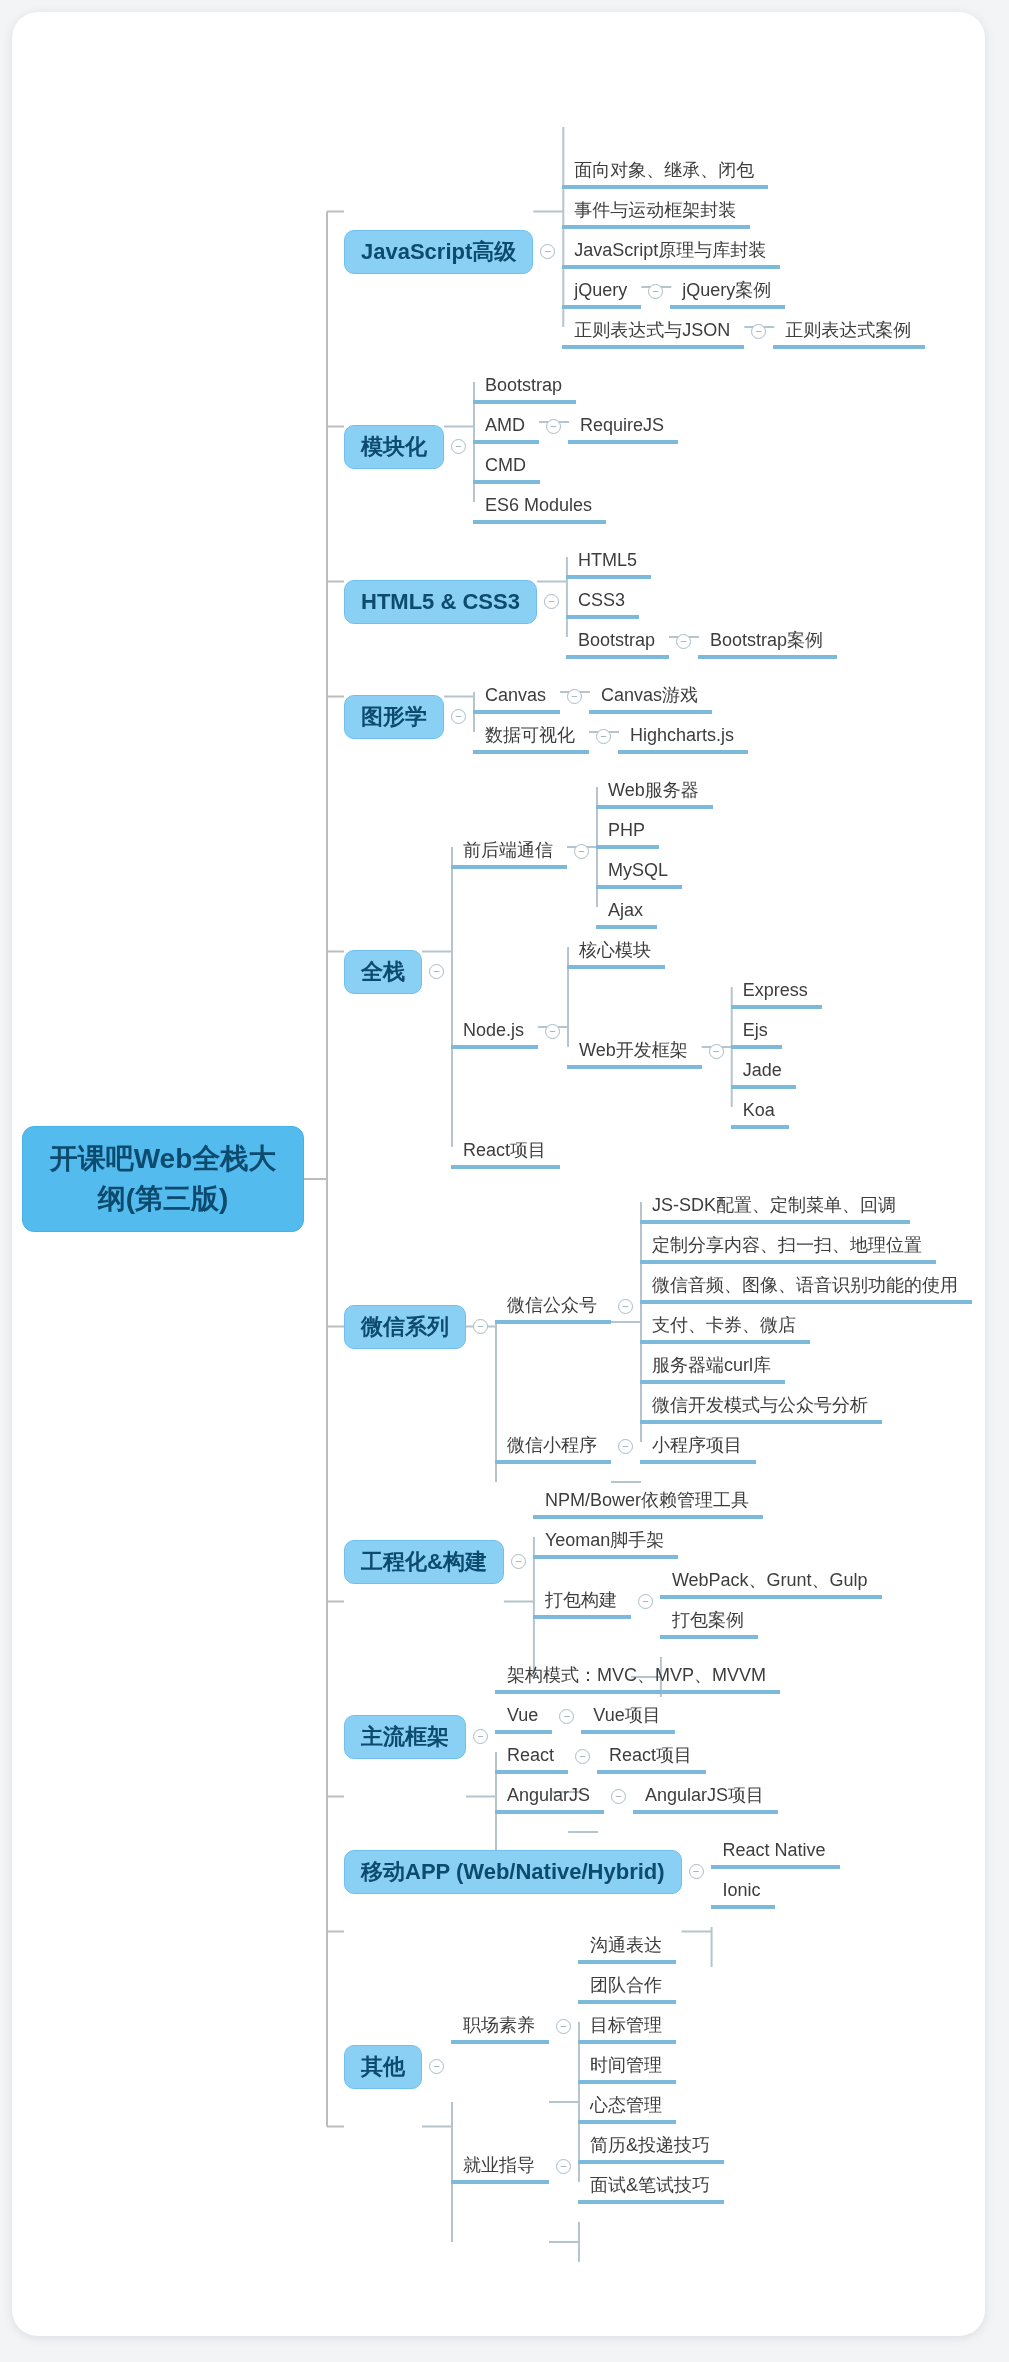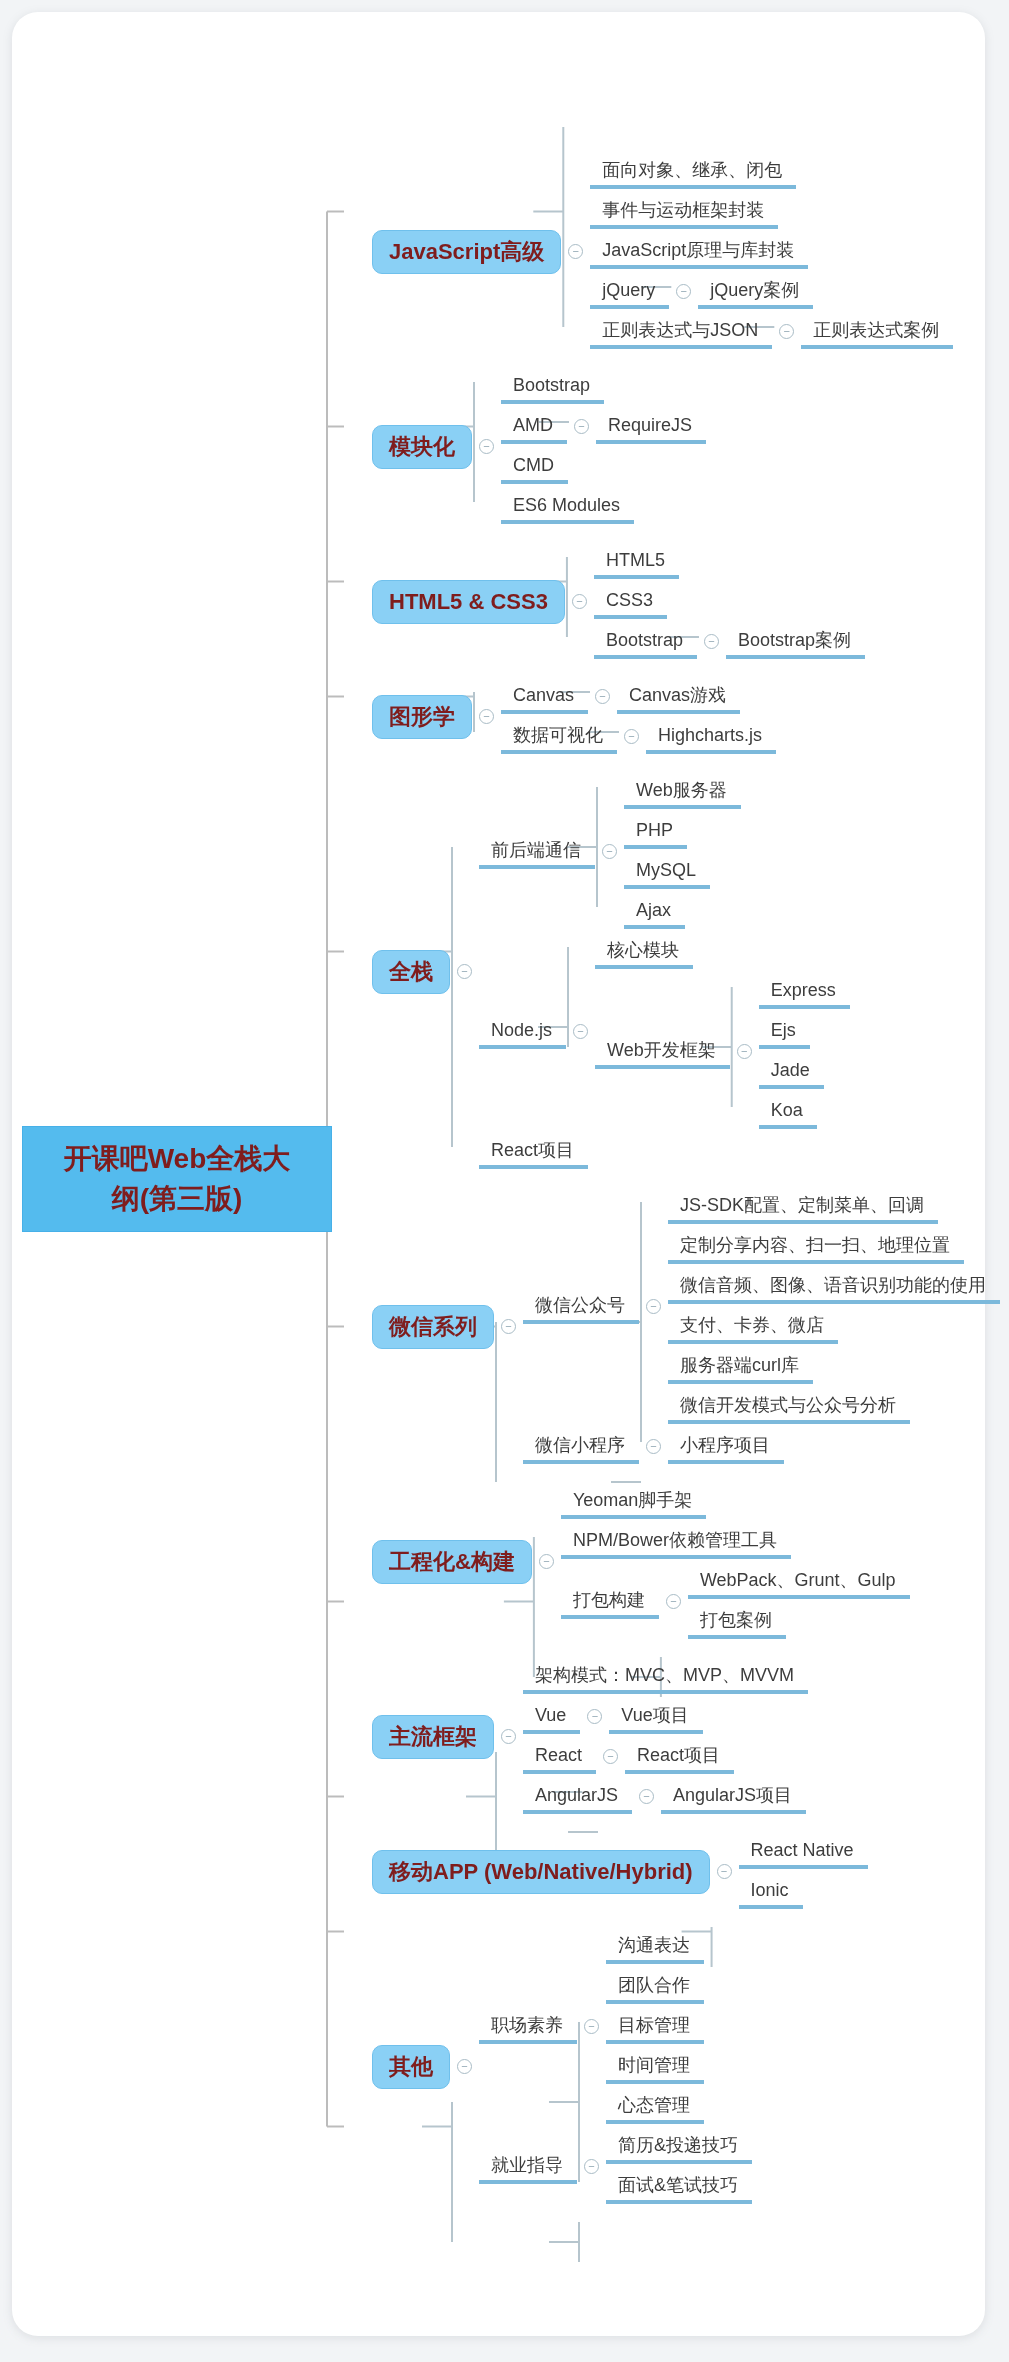--- a/index.html
+++ b/index.html
@@ -16,27 +16,27 @@
   .map{
     position:absolute;inset:0;
     padding:40px 6px 30px 10px;
     display:flex;align-items:center;
   }
   #wires{position:absolute;left:0;top:0;z-index:0;pointer-events:none;}
   .group{display:flex;align-items:center;position:relative;}
   .node{position:relative;z-index:2;white-space:nowrap;}
   .box{
     background:#8ad0f5;border:1px solid #6fc0ec;border-radius:10px;
-    color:#7f1d1d;font-weight:bold;font-size:22px;line-height:26px;
+    color:#0c4a6e;font-weight:bold;font-size:22px;line-height:26px;
     padding:8px 16px;
   }
   .root{
-    background:#54bbee;border:1px solid #46b0e8;border-radius:0;
+    background:#54bbee;border:1px solid #46b0e8;border-radius:12px;
     font-size:28px;line-height:40px;text-align:center;
-    width:252px;padding:12px 28px;white-space:normal;
+    width:252px;padding:12px 14px;white-space:normal;
   }
   .leaf{
     color:#3d3d3d;font-size:18px;line-height:24px;
     padding:4px 14px 3px 12px;
     border-bottom:4px solid #7cb9db;
   }
   .toggle{
     position:relative;z-index:3;flex:0 0 auto;
     width:15px;height:15px;margin:0 7px;border-radius:50%;
     background:#ffffff;border:1px solid #a9bcc6;
@@ -316,24 +316,24 @@
                   </div>
                 </div>
               </div>
             </div>
           </div>
           <div class="group">
             <div class="node box">工程化&amp;构建</div>
             <div class="toggle">−</div>
             <div class="kids">
               <div class="group">
+                <div class="node leaf">NPM/Bower依赖管理工具</div>
+              </div>
+              <div class="group">
                 <div class="node leaf">Yeoman脚手架</div>
-              </div>
-              <div class="group">
-                <div class="node leaf">NPM/Bower依赖管理工具</div>
               </div>
               <div class="group">
                 <div class="node leaf">打包构建</div>
                 <div class="toggle">−</div>
                 <div class="kids">
                   <div class="group">
                     <div class="node leaf">WebPack、Grunt、Gulp</div>
                   </div>
                   <div class="group">
                     <div class="node leaf">打包案例</div>

